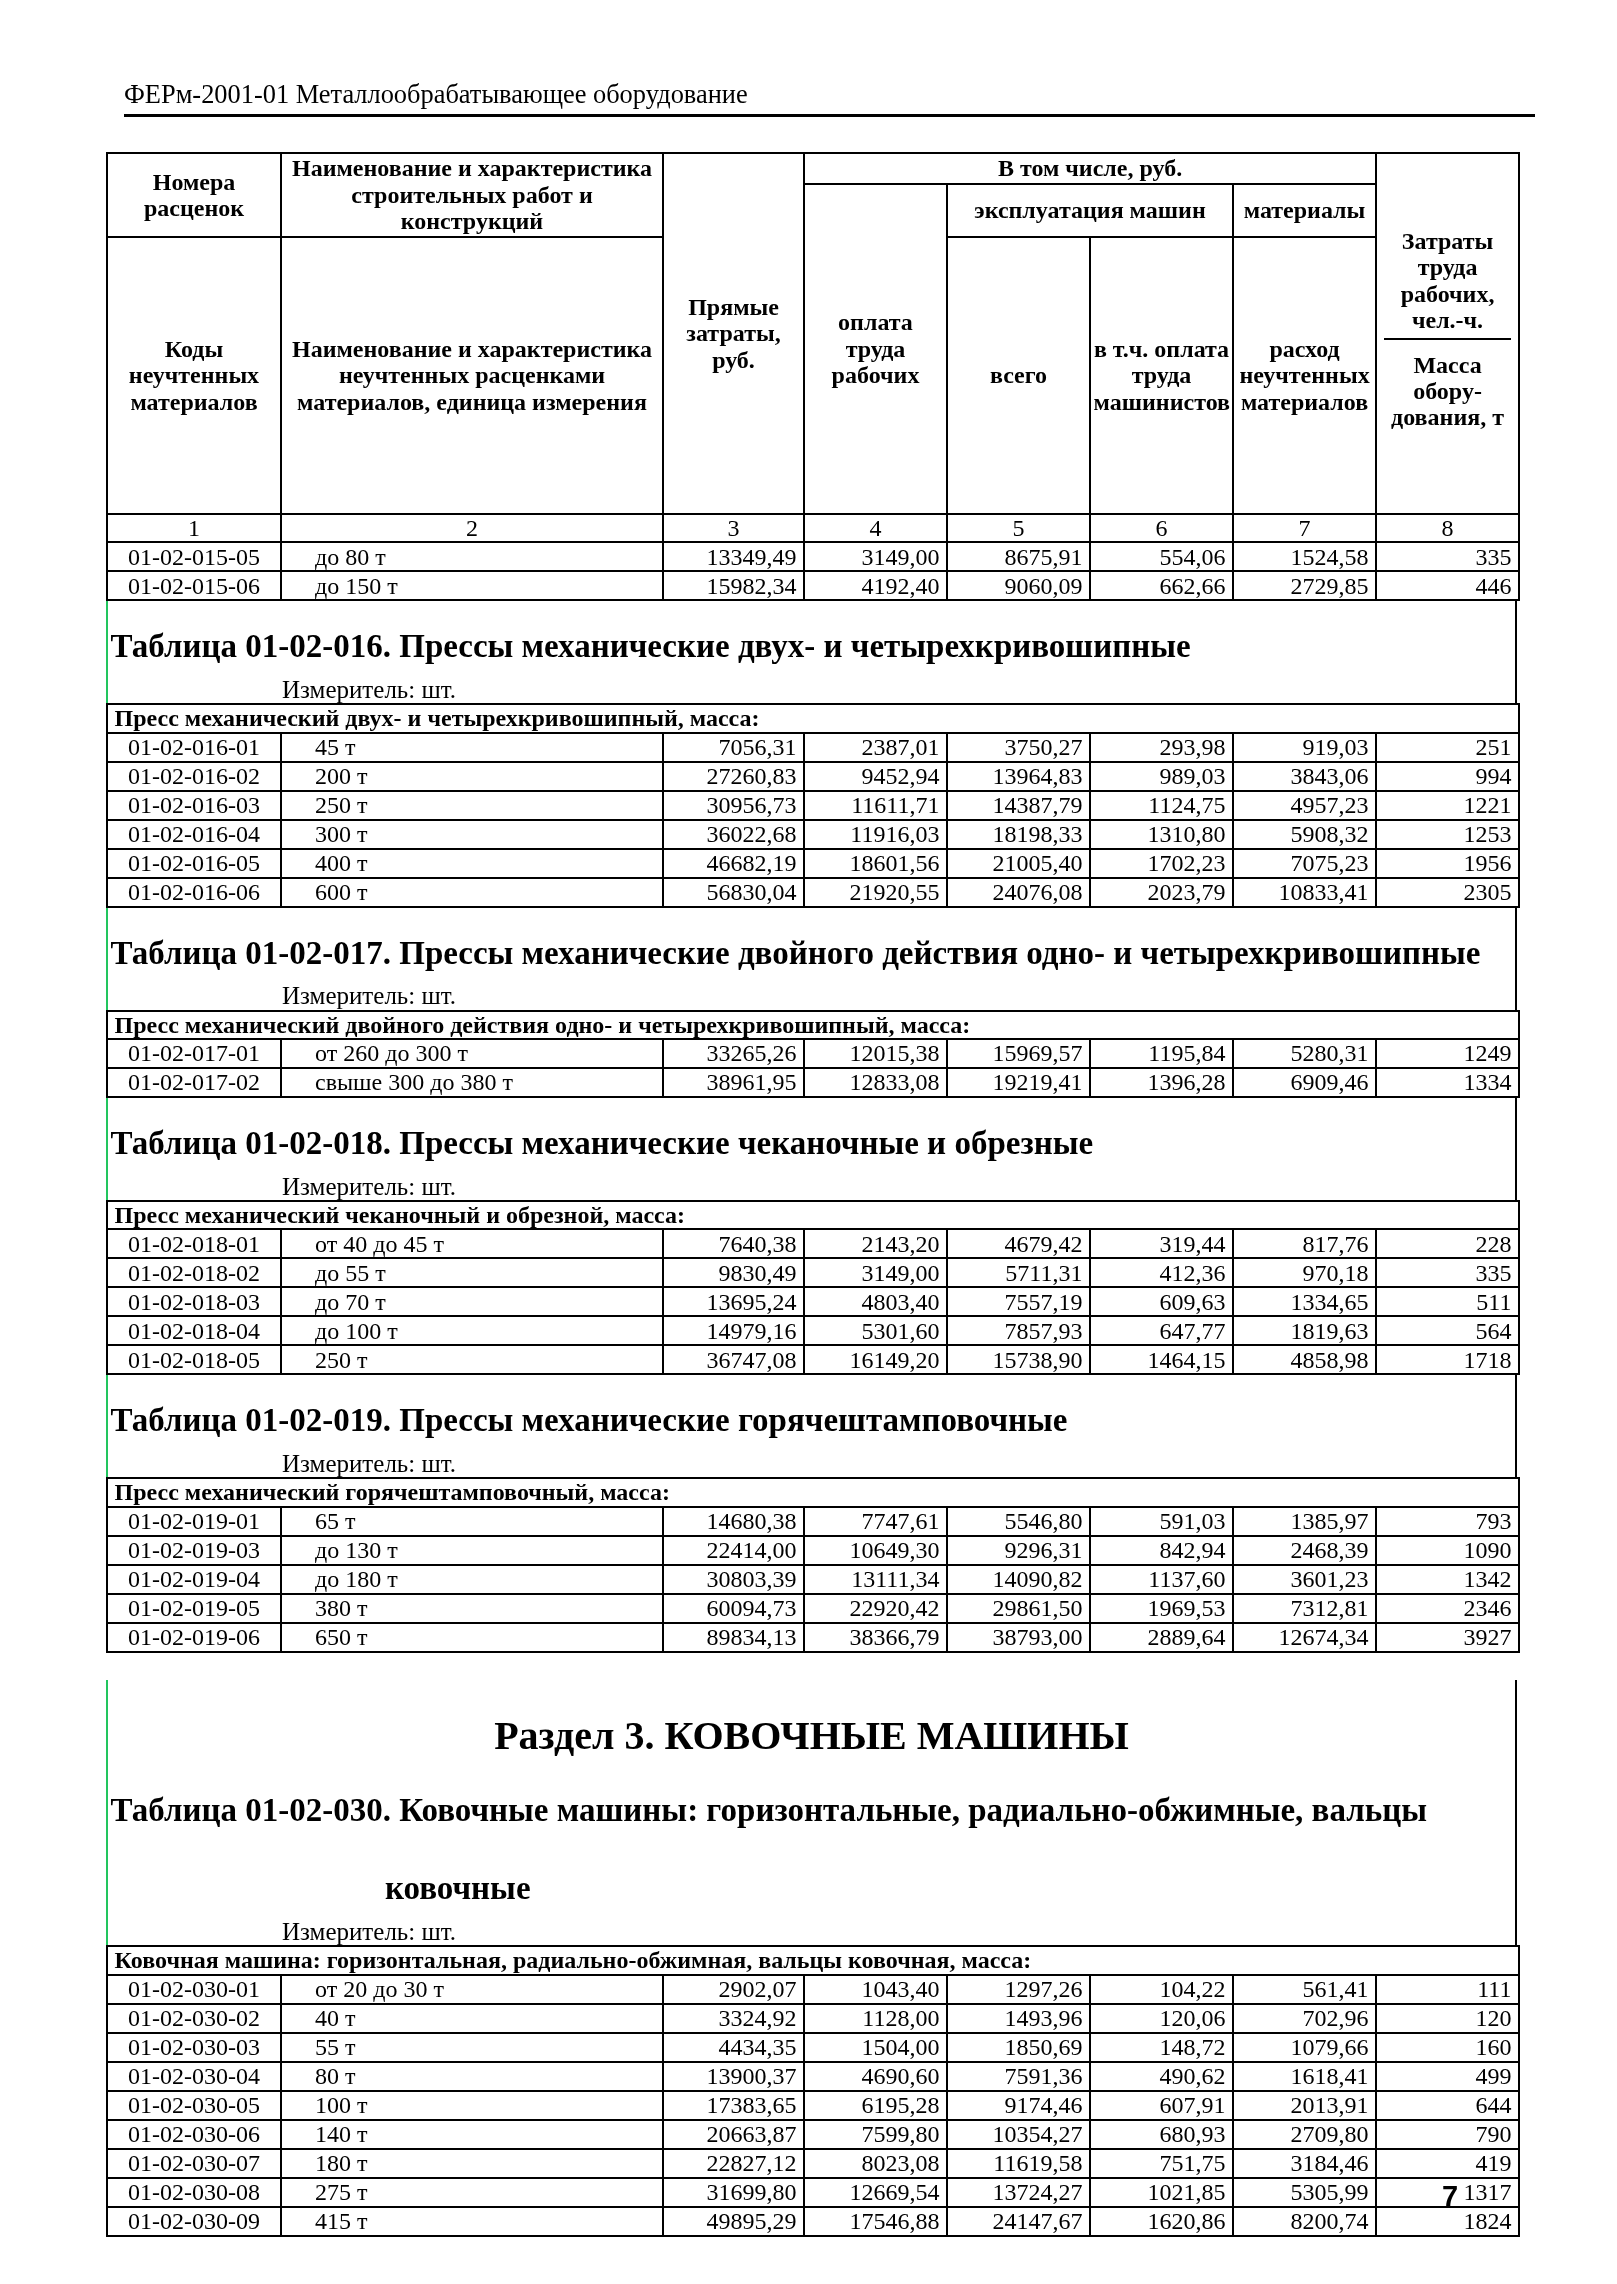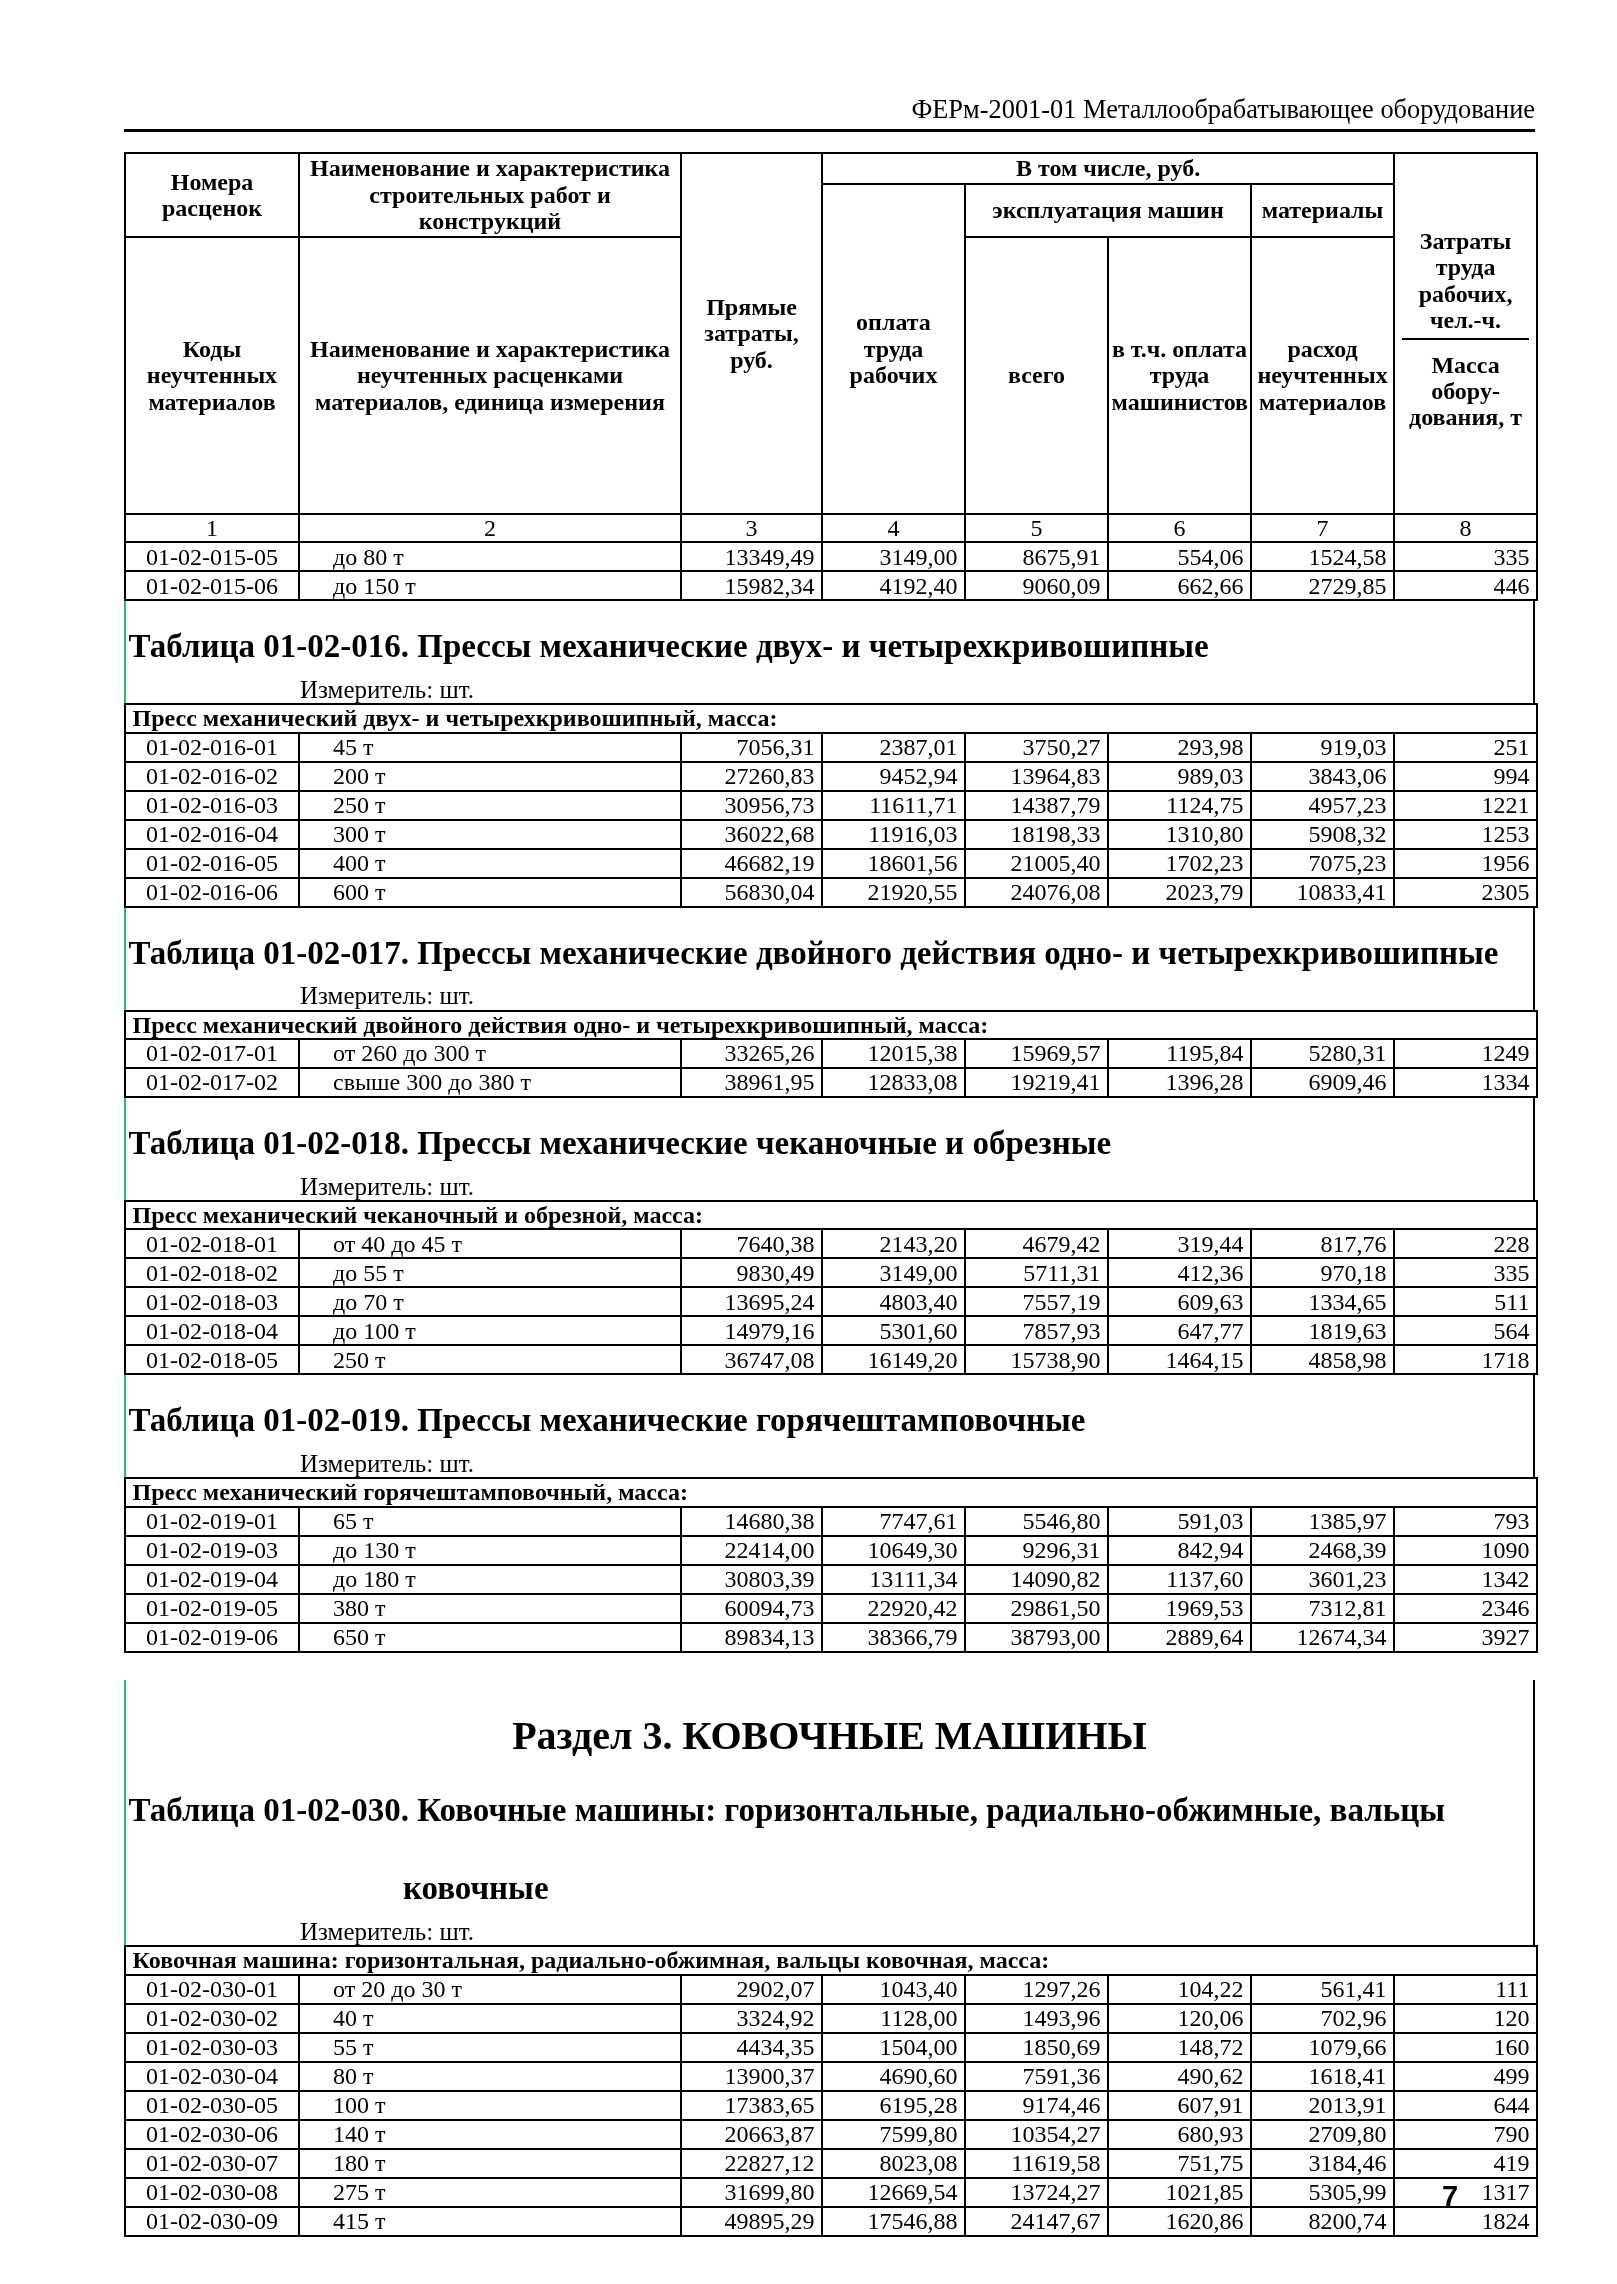--- a/index.html
+++ b/index.html
@@ -1,20 +1,20 @@
 <!DOCTYPE html>
 <html style="font-size:10.6px"><head>
 <meta charset="utf-8">
 <style>
   html, body { margin:0; padding:0; background:#ffffff; }
   body { width:1618px; height:2284px; position:relative; overflow:hidden;
          font-family:"Liberation Serif","DejaVu Serif",serif; color:#000; }
-  .running-head { position:absolute; left:124px; top:89px; width:1411px; height:40px;
-                  border-bottom:3.3px solid #000; text-align:right; font-size:26.4px; line-height:40px; }
-  .page-frame { position:absolute; left:124px; top:152px; width:1411px; }
+  .running-head { position:absolute; left:124px; top:74px; width:1411px; height:40px;
+                  border-bottom:3.3px solid #000; text-align:left; font-size:26.4px; line-height:40px; }
+  .page-frame { position:absolute; left:106px; top:152px; width:1411px; }
   table.grid { border-collapse:collapse; width:1411px; table-layout:fixed; }
   table.grid td { border:2px solid #000; padding:0 6.6px; font-size:24px; line-height:26.4px; }
   col.c1{width:174px} col.c2{width:382px} col.c3{width:141px} col.c4{width:143px}
   col.c5{width:143px} col.c6{width:143px} col.c7{width:143px} col.c8{width:143px}
   .hd { font-weight:bold; font-size:16px; line-height:18px; text-align:center; vertical-align:middle; padding:1.3px 2.6px !important; }
   .num-row td { text-align:center; font-size:17px; height:22.5px; line-height:22.5px; }
   .row td { height:27px; }
   .code { text-align:center; }
   .name { padding-left:33px !important; }
   .val { text-align:right; }

